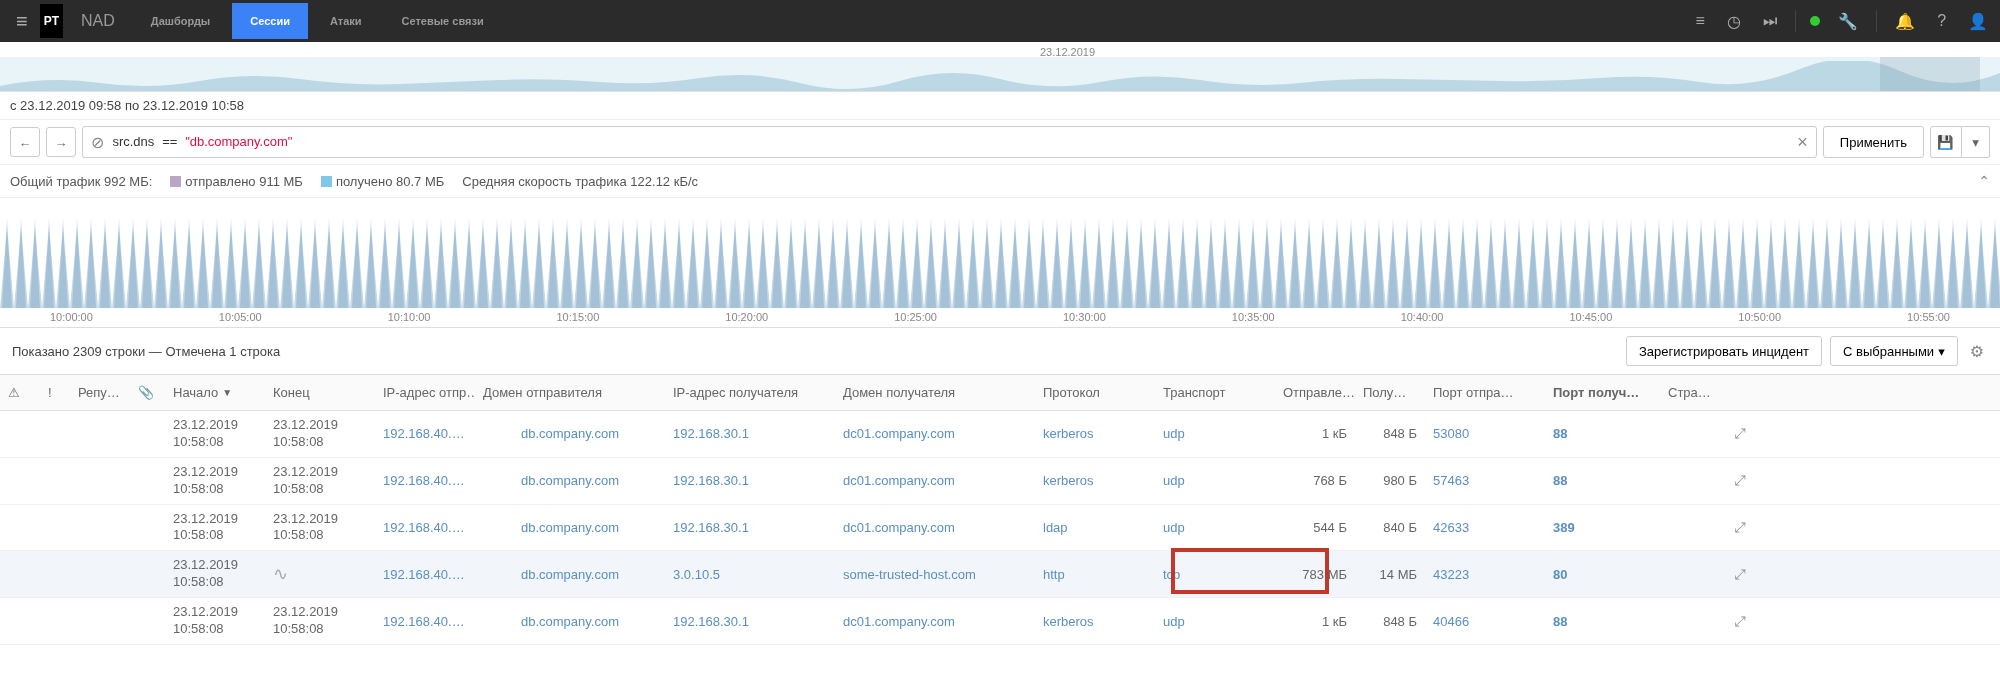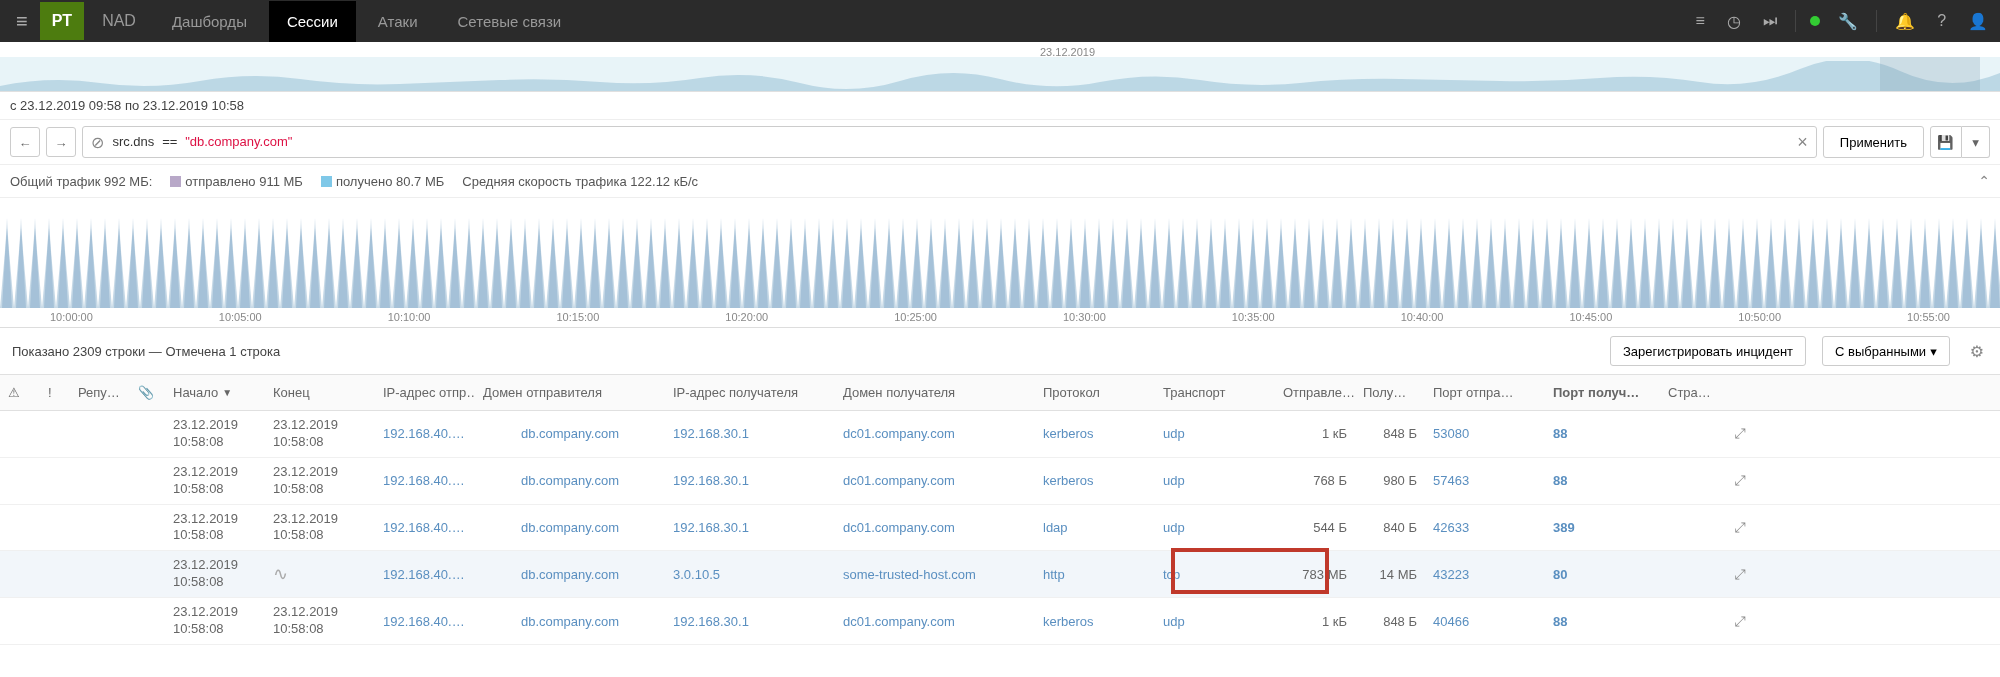--- a/index.html
+++ b/index.html
@@ -2,24 +2,24 @@
 <html><head>
   <meta charset="utf-8">
   <style>
     * { margin: 0; padding: 0; box-sizing: border-box; font-family: Arial, sans-serif; }
     body { background: #fff; font-size: 13px; color: #333; width: 2000px; }
     
     
     .header { background: #2b2b2b; height: 42px; display: flex; align-items: center; padding: 0 8px; }
     .header-left { display: flex; align-items: center; gap: 4px; }
     .hamburger { color: #aaa; font-size: 20px; padding: 8px; cursor: pointer; }
-    .logo { background: #4d7c0f; color: #fff; font-weight: bold; padding: 10px 12px; font-size: 16px; }
+    .logo { background: #000000; color: #fff; font-weight: bold; padding: 10px 4px; font-size: 12px; }
     .product { color: #999; font-size: 16px; padding: 0 14px; }
-    .nav-item { color: #999; font-size: 15px; padding: 12px 18px; cursor: pointer; }
-    .nav-item.active { color: #fff; background: #000000; }
+    .nav-item { color: #999; font-size: 11px; padding: 12px 18px; cursor: pointer; font-weight: bold; }
+    .nav-item.active { color: #fff; background: #3b82f6; }
     .header-right { margin-left: auto; display: flex; align-items: center; gap: 14px; color: #aaa; }
     .header-icon { font-size: 16px; cursor: pointer; padding: 4px; }
     .green-dot { width: 10px; height: 10px; background: #3c3; border-radius: 50%; display: inline-block; }
     .vdiv { width: 1px; height: 22px; background: #444; }
     
     
     .timeline-mini { height: 50px; position: relative; border-bottom: 1px solid #e0e0e0; background: linear-gradient(to bottom, #fff 0, #fff 15px, #e8f4f8 15px); }
     .timeline-mini .date { position: absolute; top: 4px; left: 52%; color: #888; font-size: 11px; }
     .timeline-mini .wave { position: absolute; bottom: 0; left: 0; right: 0; height: 30px; }
     .timeline-mini .sel { position: absolute; right: 20px; top: 15px; bottom: 0; width: 100px; background: rgba(120,150,170,.25); }
@@ -49,21 +49,21 @@
     .collapse-btn { margin-left: auto; color: #888; cursor: pointer; font-size: 14px; }
     
     
     .big-chart { height: 130px; position: relative; border-bottom: 1px solid #ddd; padding-top: 10px; }
     .big-chart svg { width: 100%; height: 100px; }
     .x-ticks { display: flex; justify-content: space-between; padding: 0 50px; font-size: 11px; color: #888; gap: 32px; }
     
     
     .results-bar { display: flex; align-items: center; padding: 8px 12px; border-bottom: 1px solid #e0e0e0; }
     .results-text { font-size: 13px; color: #444; }
-    .results-actions { margin-left: auto; display: flex; gap: 16px; align-items: center; }
+    .results-actions { margin-left: auto; display: flex; gap: 8px; align-items: center; }
     .results-btn { height: 30px; border: 1px solid #ccc; background: #fff; border-radius: 3px; padding: 0 12px; cursor: pointer; font-size: 13px; display: flex; align-items: center; gap: 4px; }
     .gear-small { color: #888; font-size: 16px; cursor: pointer; padding: 4px; }
     
     
     .table { width: 100%; }
     .thead { display: flex; border-bottom: 1px solid #e0e0e0; background: #fafafa; }
     .th, .td { padding: 10px 8px; font-size: 13px; color: #666; text-overflow: ellipsis; overflow: hidden; white-space: nowrap; }
     .th { font-weight: normal; display: flex; align-items: center; gap: 4px; }
     .tr { display: flex; border-bottom: 1px solid #f0f0f0; align-items: center; position: relative; }
     .tr.highlight { background: #f2f6fa; }

